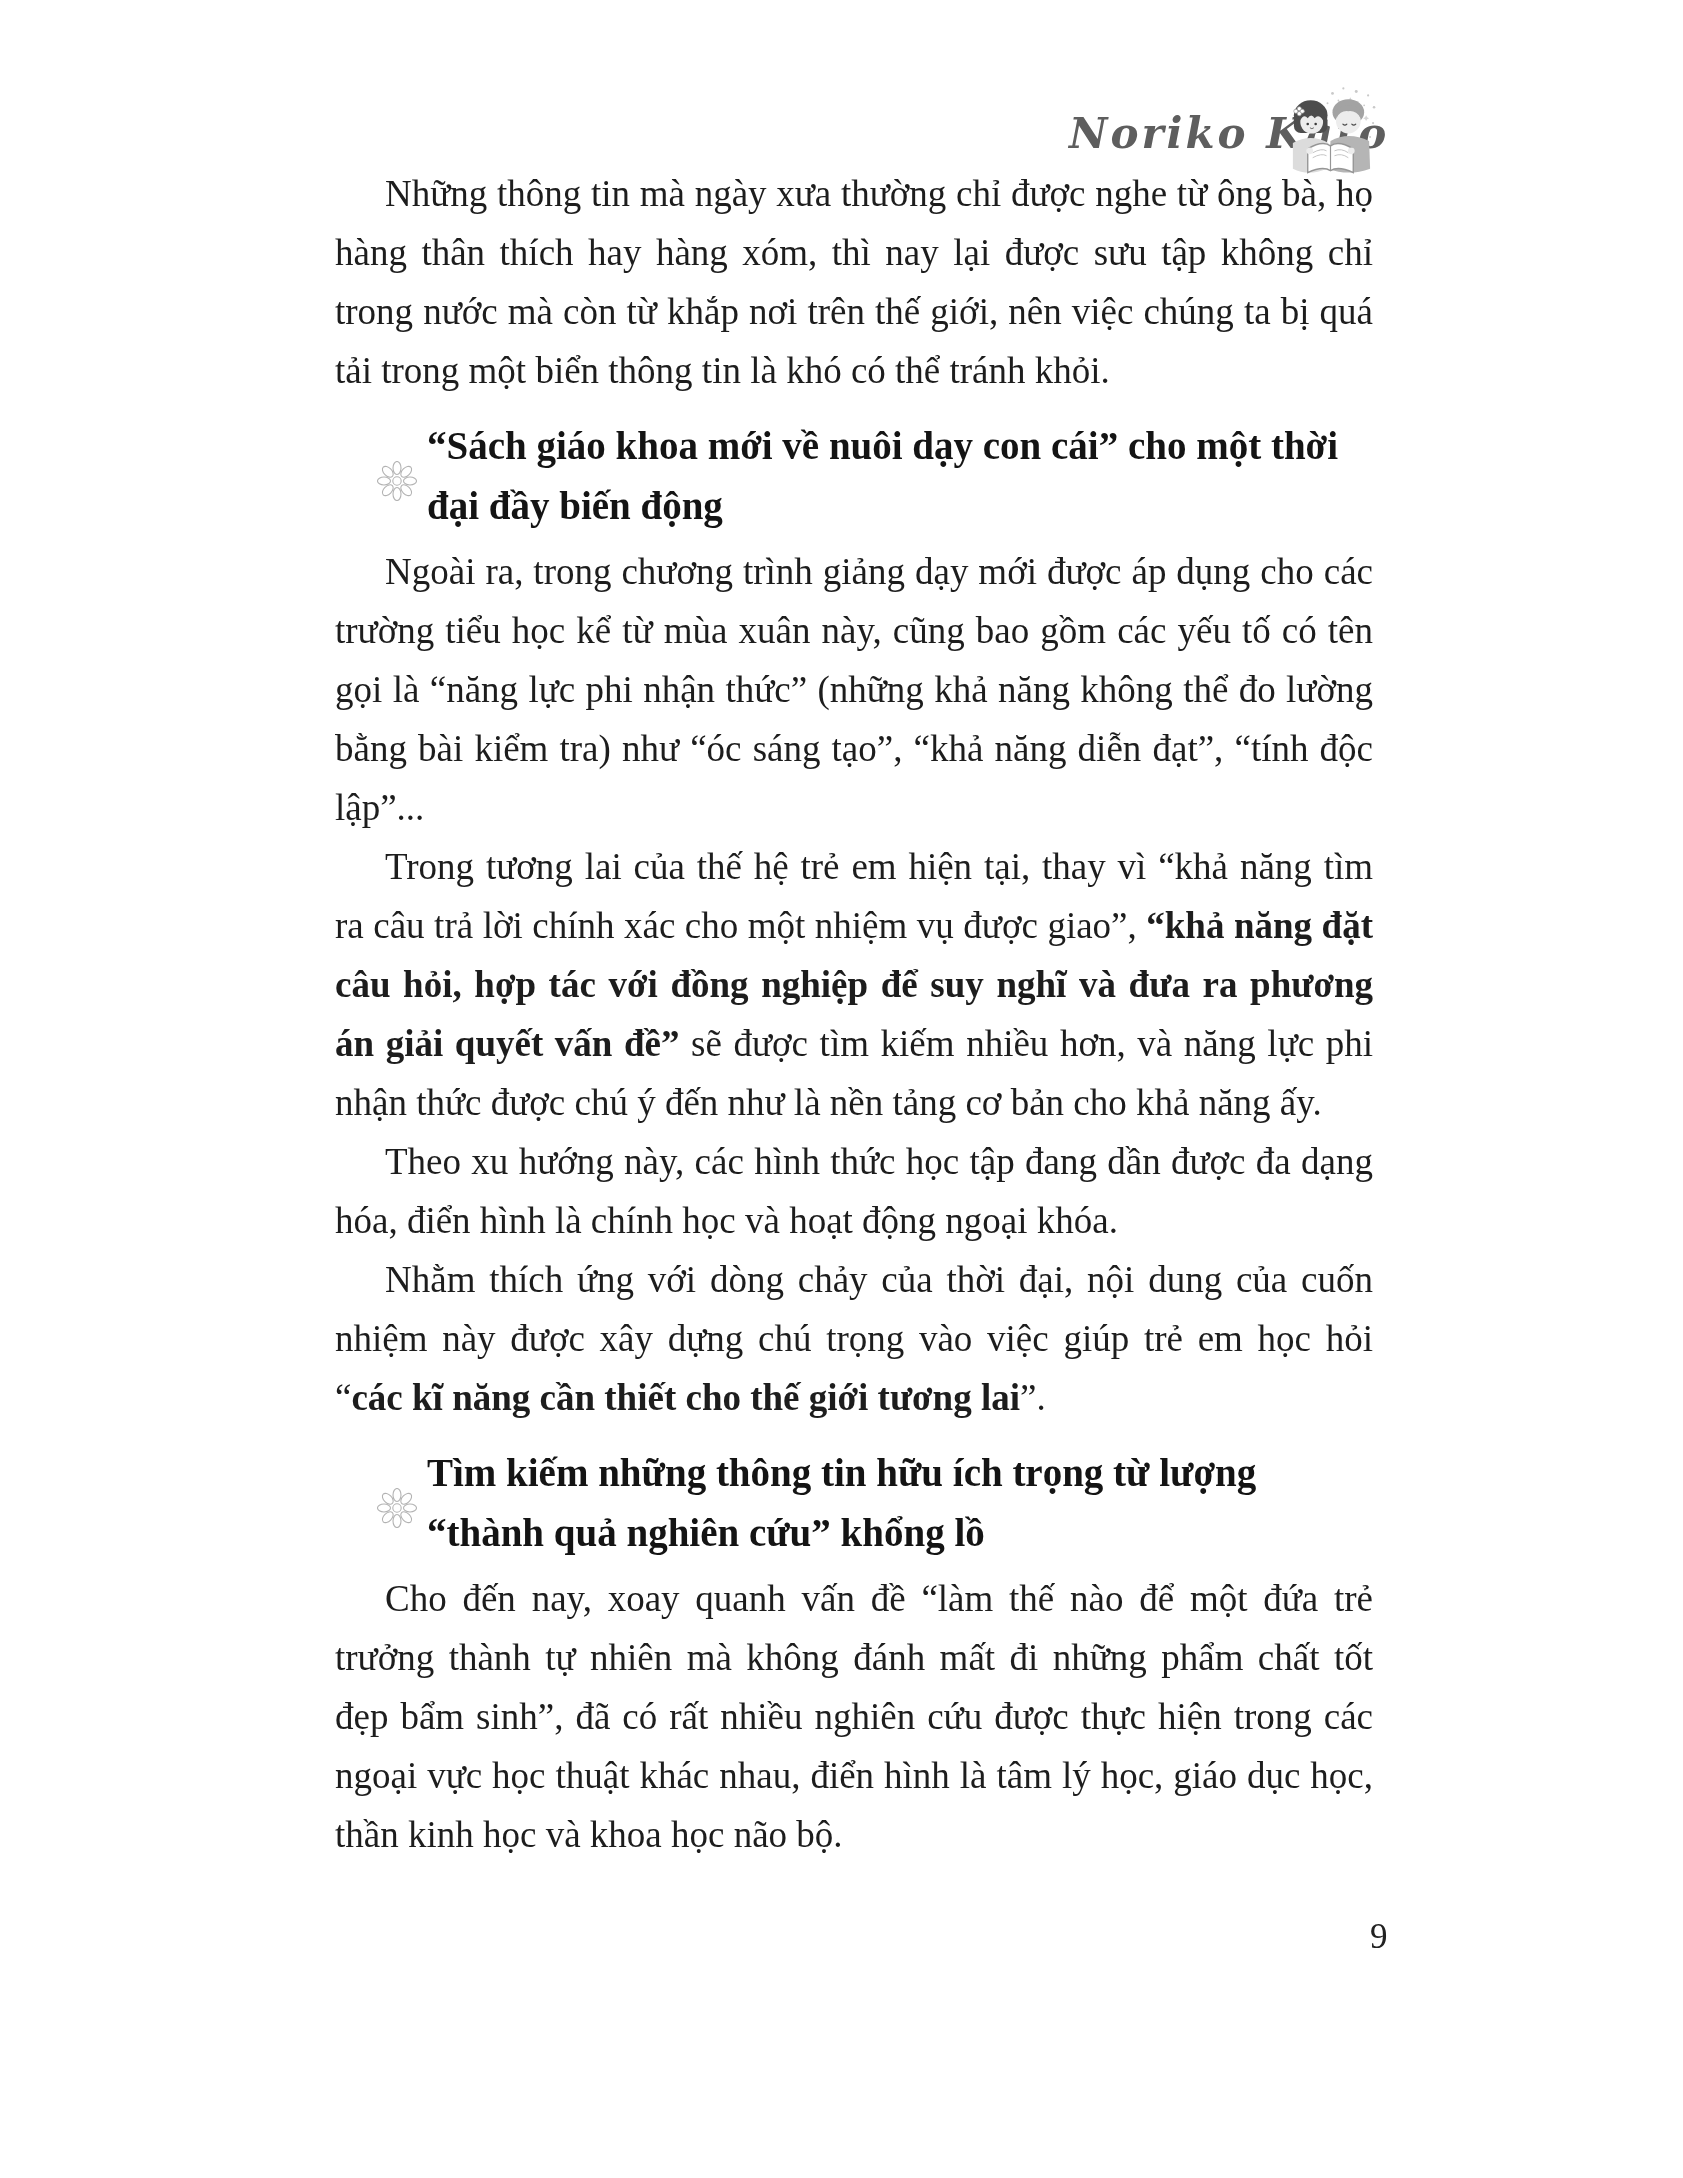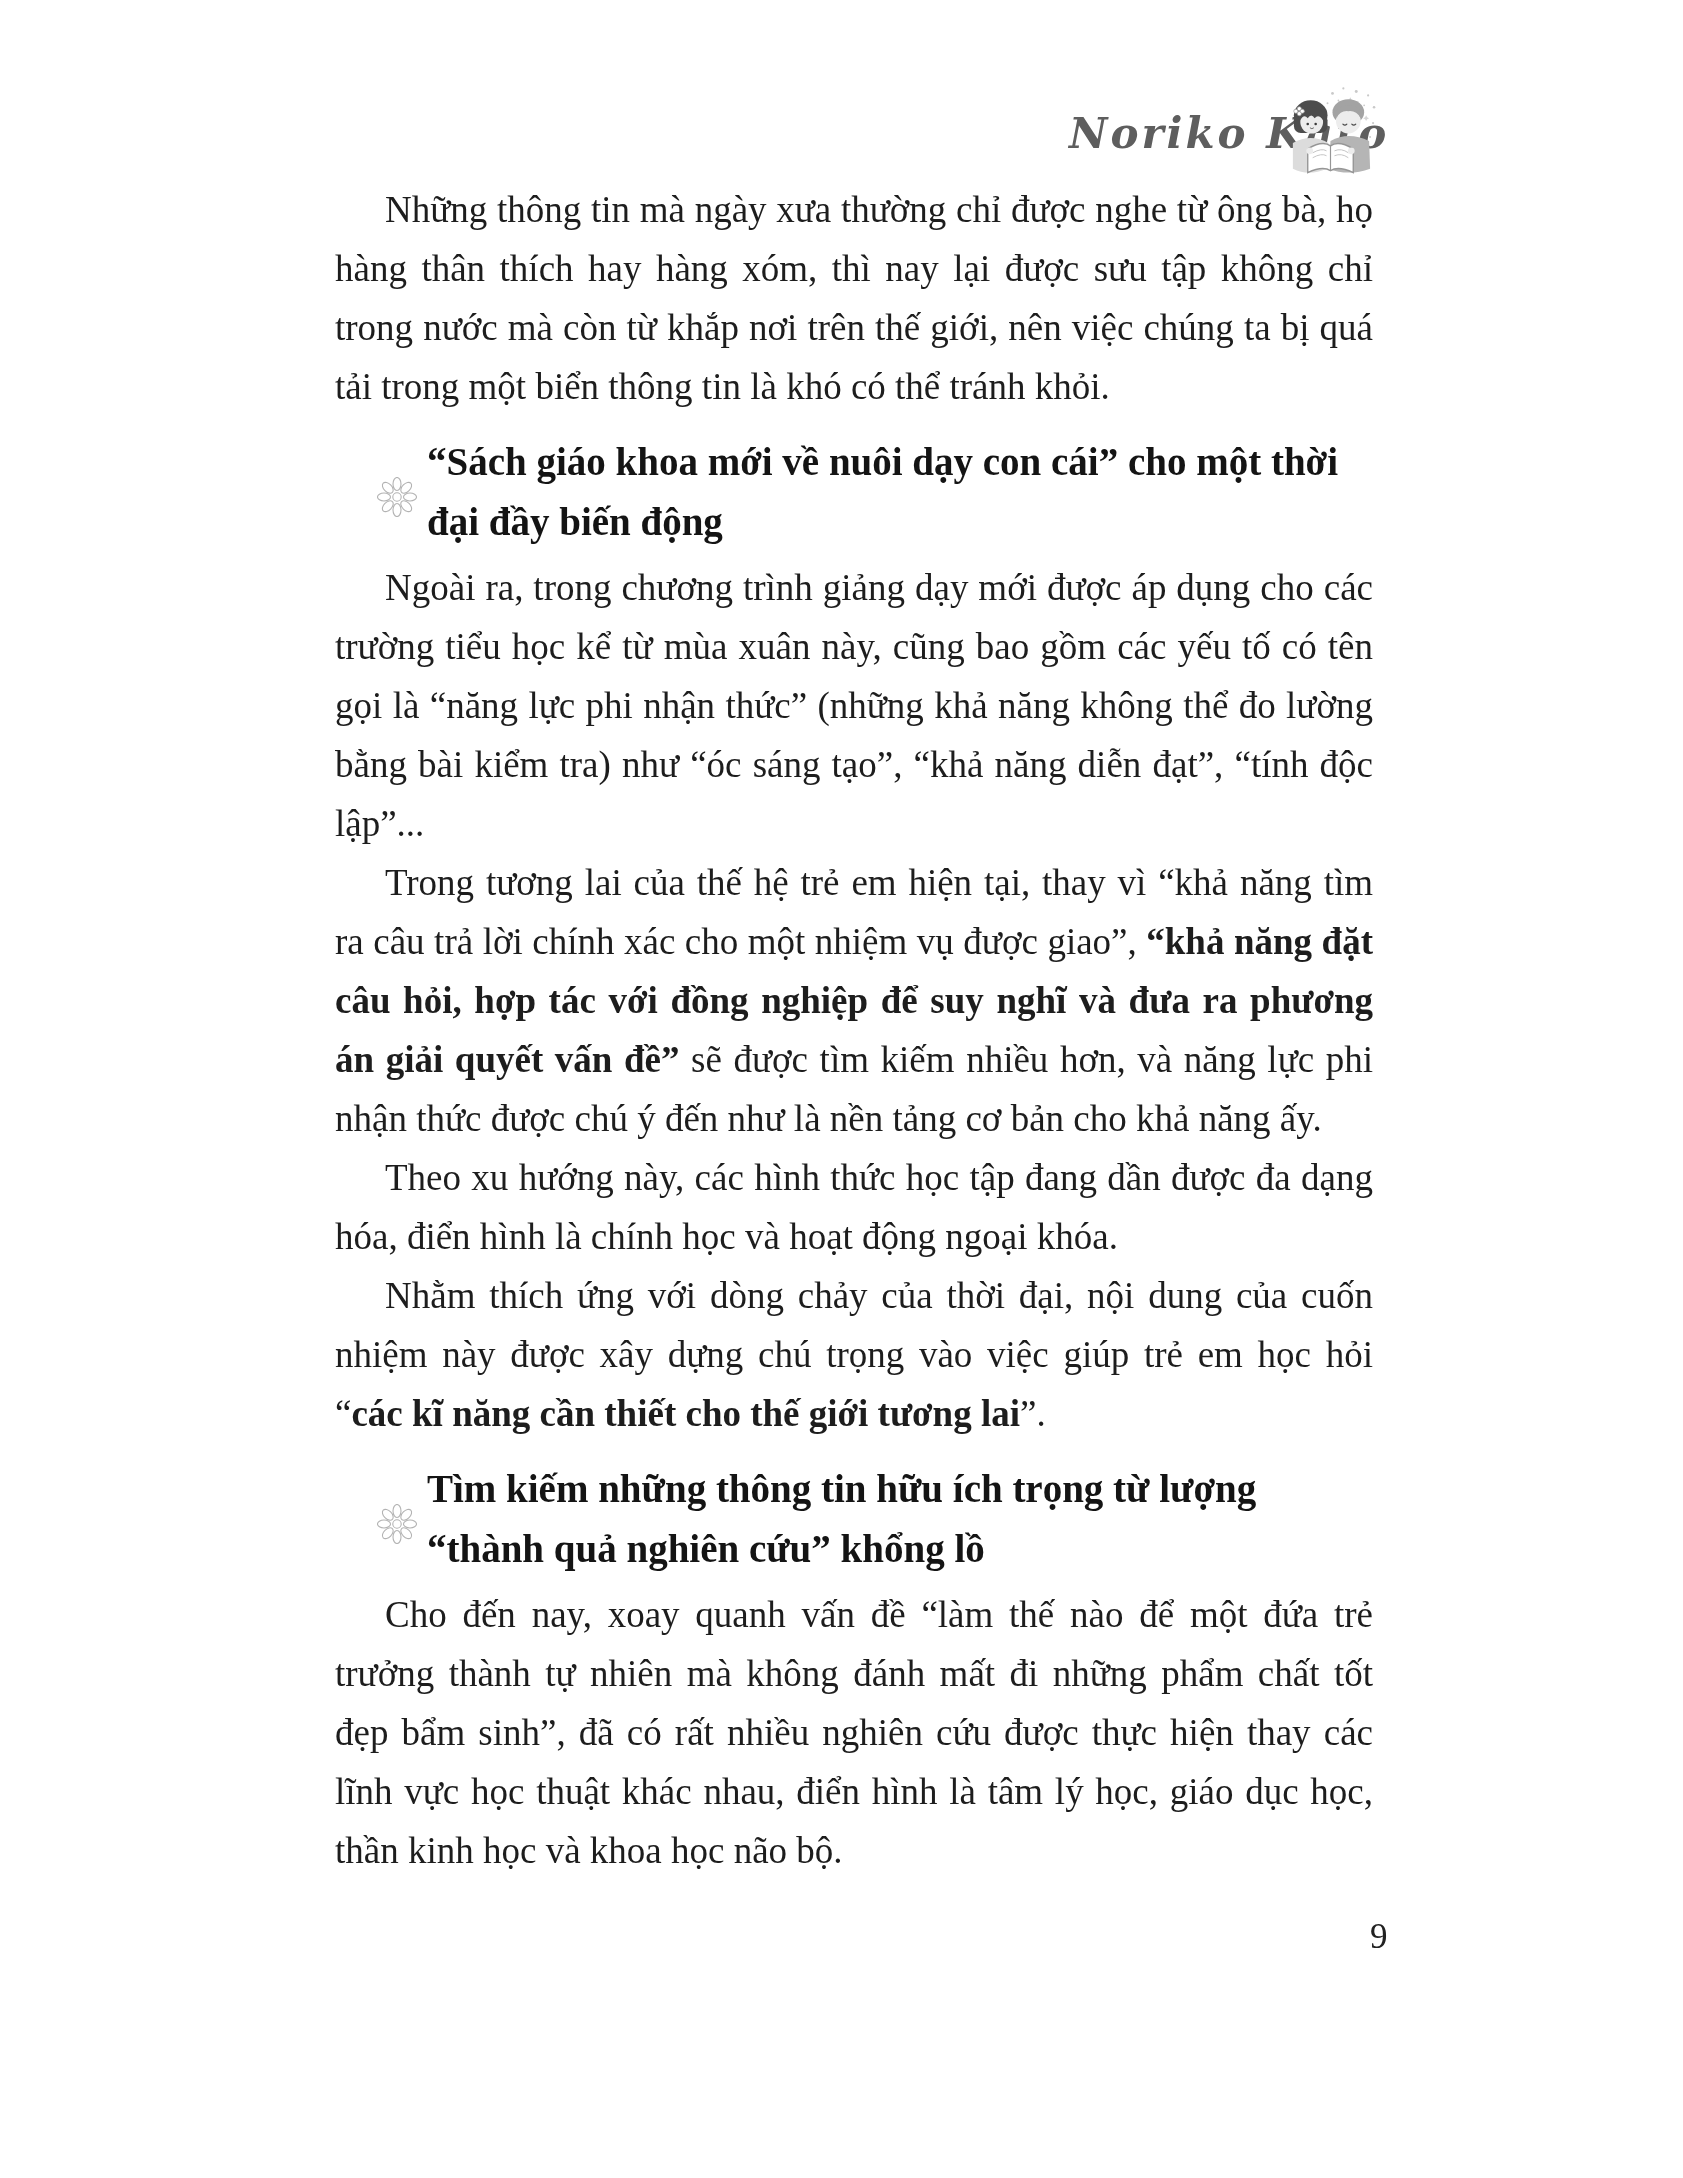--- a/index.html
+++ b/index.html
@@ -25,21 +25,21 @@
     white-space:nowrap;
     text-align:right;
   }
   .header-illustration{
     position:absolute;
     top:83px;left:1281px;
     width:99px;height:99px;
   }
   .content{
     position:absolute;
-    left:335px;top:180px;
+    left:335px;top:164px;
     width:1038px;
   }
   p.para{
     margin:0;
     font-size:37px;
     line-height:59px;
     text-align:justify;
     text-indent:50px;
   }
   p.para b{font-weight:bold;}
@@ -170,20 +170,20 @@
             <ellipse cx="29.2" cy="29.2" rx="4" ry="6.5" transform="rotate(-45 29.2 29.2)"></ellipse>
             <ellipse cx="29.2" cy="10.8" rx="4" ry="6.5" transform="rotate(45 29.2 10.8)"></ellipse>
             <ellipse cx="10.8" cy="29.2" rx="4" ry="6.5" transform="rotate(45 10.8 29.2)"></ellipse>
             <circle cx="20" cy="20" r="4.2"></circle>
           </g>
         </svg>
       </span>
       <span class="heading-text">Tìm kiếm những thông tin hữu ích trọng từ lượng “thành quả nghiên cứu” khổng lồ</span>
     </div>
 
-    <p class="para">Cho đến nay, xoay quanh vấn đề “làm thế nào để một đứa trẻ trưởng thành tự nhiên mà không đánh mất đi những phẩm chất tốt đẹp bẩm sinh”, đã có rất nhiều nghiên cứu được thực hiện thay các lĩnh vực học thuật khác nhau, điển hình là tâm lý học, giáo dục học, thần kinh học và khoa học não bộ.</p>
+    <p class="para">Cho đến nay, xoay quanh vấn đề “làm thế nào để một đứa trẻ trưởng thành tự nhiên mà không đánh mất đi những phẩm chất tốt đẹp bẩm sinh”, đã có rất nhiều nghiên cứu được thực hiện trong các ngoại vực học thuật khác nhau, điển hình là tâm lý học, giáo dục học, thần kinh học và khoa học não bộ.</p>
 
   </div>
 
   <div class="page-number">9</div>
 
 </div>
 
 
 </body></html>

